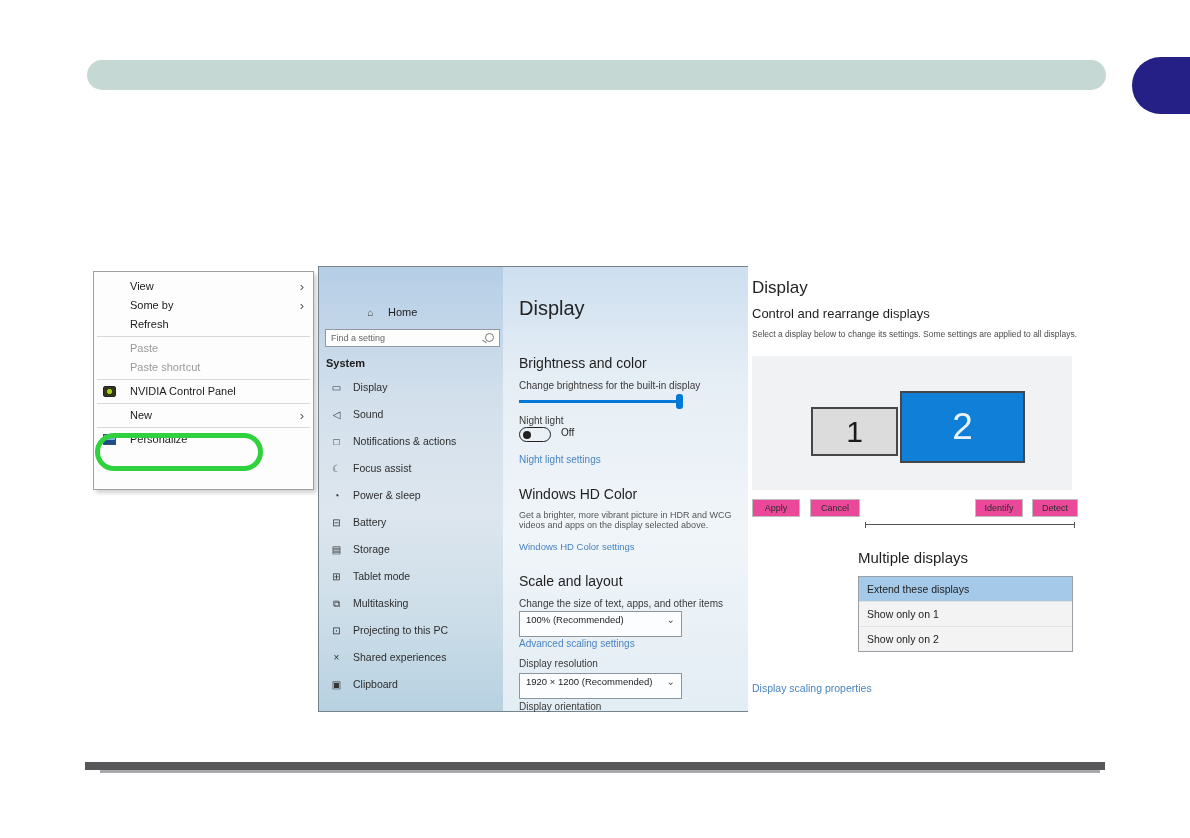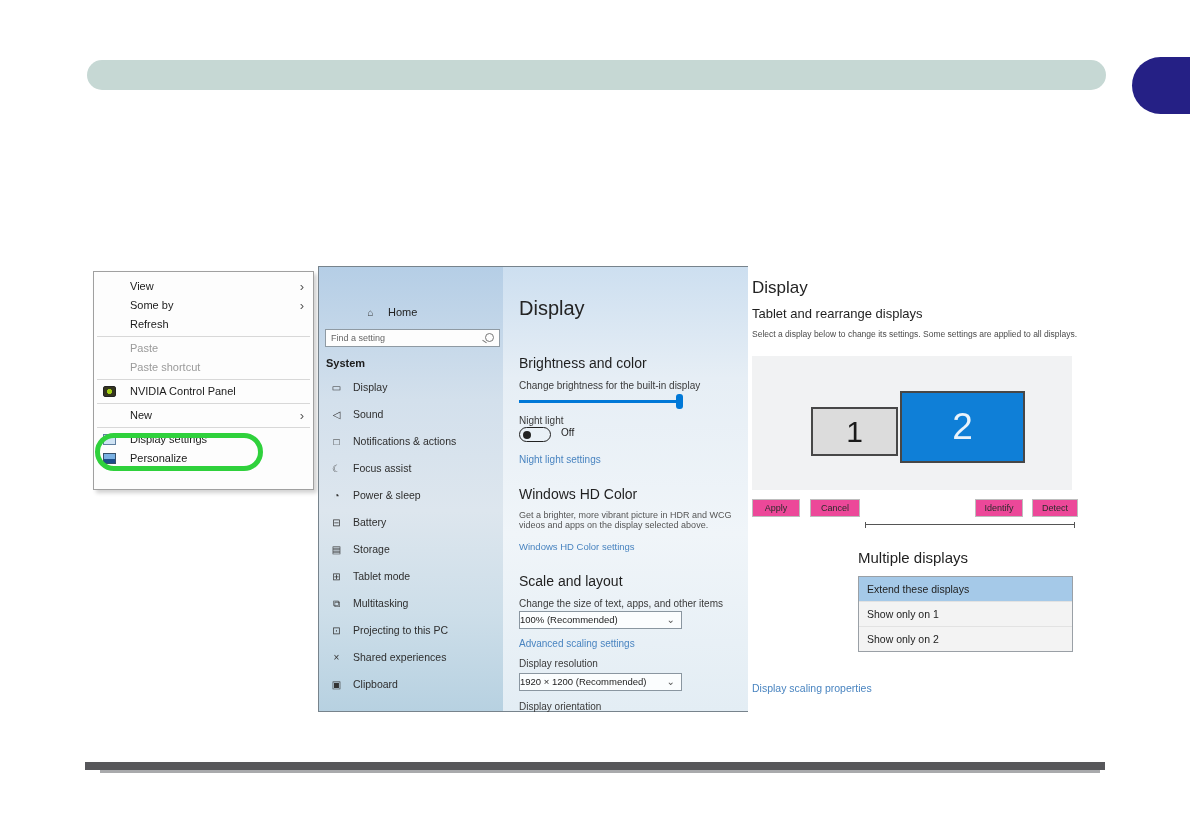--- a/index.html
+++ b/index.html
@@ -47,22 +47,22 @@
   .main-panel{position:absolute;left:184px;top:0;width:246px;height:100%;}
   .mp-title{position:absolute;left:16px;top:30px;font-size:20px;font-weight:300;color:#242424;}
   .mp-h{position:absolute;left:16px;font-size:14px;color:#1f1f1f;}
   .mp-label{position:absolute;left:16px;font-size:10px;color:#3a3a3a;}
   .mp-link{position:absolute;left:16px;font-size:10px;color:#4984c0;}
   .slider{position:absolute;left:16px;top:133px;width:163px;height:3px;background:linear-gradient(90deg,#0078d7 0 97%,#999 97%);}
   .slider-knob{position:absolute;left:157px;top:-6px;width:7px;height:15px;border-radius:3px;background:#0078d7;}
   .toggle{position:absolute;left:16px;top:160px;width:30px;height:13px;border:1.5px solid #222;border-radius:9px;}
   .toggle-knob{position:absolute;left:3px;top:2.5px;width:8px;height:8px;border-radius:50%;background:#222;}
   .toggle-state{position:absolute;left:58px;top:160px;font-size:10px;color:#222;}
-  .select{position:absolute;left:16px;width:163px;height:18px;background:#fbfdfe;border:1px solid #8a96a0;
-      box-sizing:border-box;font-size:9.5px;line-height:16px;color:#222;}
+  .select{position:absolute;left:16px;width:163px;height:26px;background:#fbfdfe;border:1px solid #8a96a0;
+      box-sizing:border-box;font-size:9.5px;line-height:16px;padding-left:6px;color:#222;}
   .select .chev{position:absolute;right:6px;top:0;color:#555;font-size:10px;}
 
   
   .disp-panel{position:absolute;left:748px;top:268px;width:352px;height:452px;background:#fff;}
   .dp-title{position:absolute;left:4px;top:10px;font-size:17px;font-weight:300;color:#242424;}
   .dp-sub{position:absolute;left:4px;top:38px;font-size:13px;color:#1f1f1f;}
   .dp-desc{position:absolute;left:4px;top:61px;font-size:8.5px;color:#4a4a4a;width:344px;}
   .mon-area{position:absolute;left:4px;top:88px;width:320px;height:134px;background:#f1f2f3;}
   .monitor{position:absolute;border:2px solid #474747;box-sizing:border-box;display:flex;align-items:center;justify-content:center;}
   .mon-1{left:59px;top:51px;width:87px;height:49px;background:#dcdcdc;color:#1a1a1a;font-size:30px;font-weight:300;}
@@ -94,21 +94,20 @@
         <div class="menu-item"><span>Some by</span><span class="mi-arrow">›</span></div>
         <div class="menu-item"><span>Refresh</span></div>
         <div class="menu-sep"></div>
         <div class="menu-item disabled"><span>Paste</span></div>
         <div class="menu-item disabled"><span>Paste shortcut</span></div>
         <div class="menu-sep"></div>
         <div class="menu-item"><span class="mi-icon icon-nvidia"></span><span>NVIDIA Control Panel</span></div>
         <div class="menu-sep"></div>
         <div class="menu-item"><span>New</span><span class="mi-arrow">›</span></div>
         <div class="menu-sep"></div>
-        <div class="menu-item"><span class="mi-icon icon-display-menu"></span><span>Display settings</span></div>
         <div class="menu-item"><span class="mi-icon icon-personalize"></span><span>Personalize</span></div>
       </div>
   </div>
   <div class="green-ring"></div>
 
   <div class="settings-win">
     <div class="sw-title">Settings</div>
     <div class="sidebar">
       <div class="sb-home"><span class="sb-ic">⌂</span><span>Home</span></div>
       <div class="sb-search">
@@ -161,21 +160,21 @@
       <div class="select" style="top:406px">
         <span>1920 × 1200 (Recommended)</span>
         <span class="chev">⌄</span>
       </div>
       <div class="mp-label" style="top:434px">Display orientation</div>
     </div>
   </div>
 
   <div class="disp-panel">
     <div class="dp-title">Display</div>
-    <div class="dp-sub">Tablet and rearrange displays</div>
+    <div class="dp-sub">Control and rearrange displays</div>
     <div class="dp-desc">Select a display below to change its settings. Some settings are applied to all displays.</div>
     <div class="mon-area">
       <div class="monitor mon-1">
           <span>1</span>
         </div>
       <div class="monitor mon-2">
           <span>2</span>
         </div>
     </div>
     <div class="dp-btn" style="left:4px;width:48px">Apply</div>

